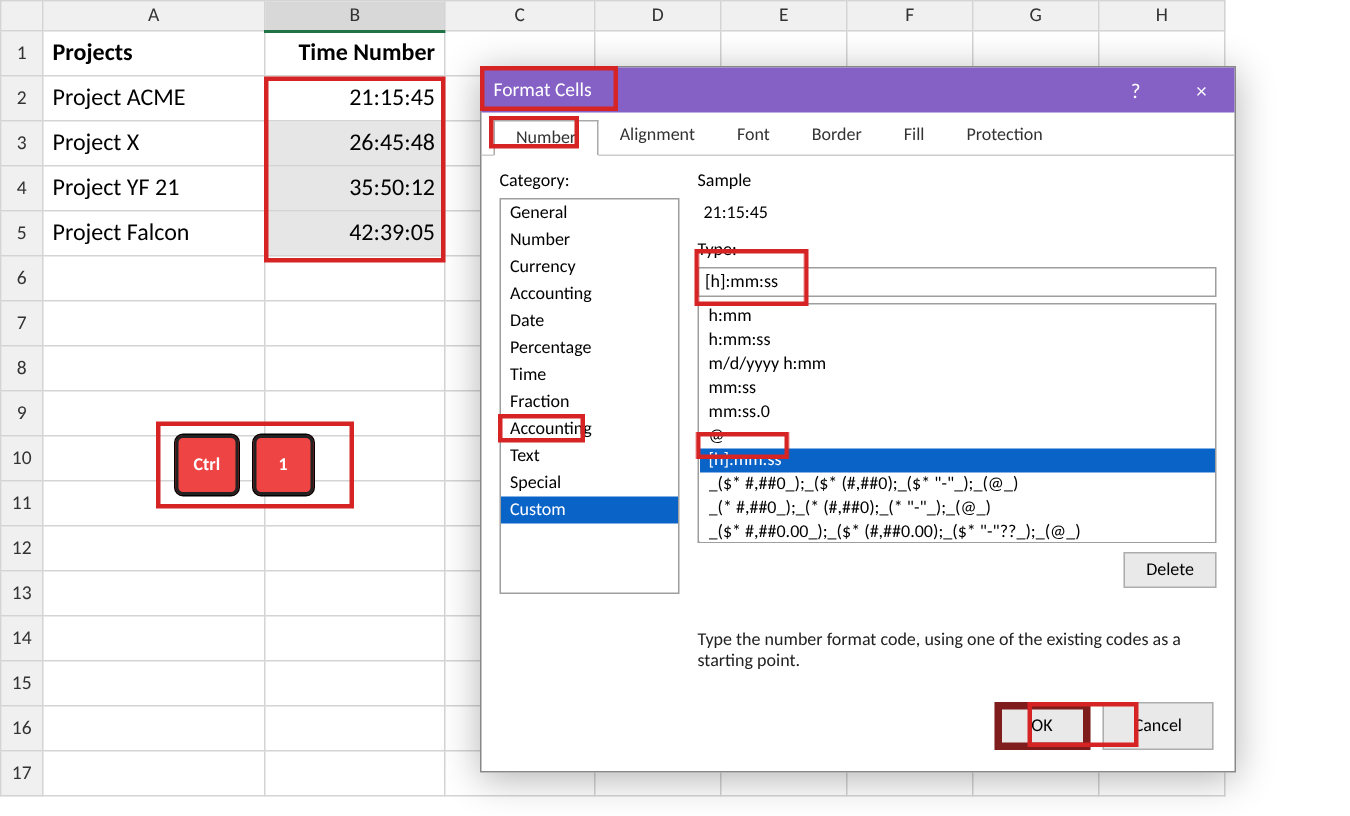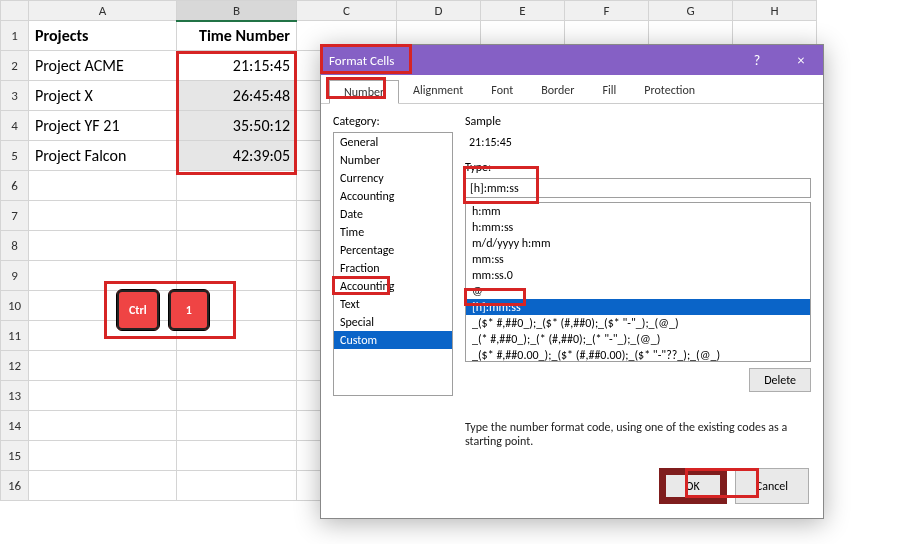--- a/index.html
+++ b/index.html
@@ -46,21 +46,21 @@
   .samplebox { margin-bottom:8px; }
   .sampleval { padding:3px 4px; font-size:12px; }
   .typefield { width:100%; border:1px solid #9e9e9e; padding:2px 4px; font-size:12px; }
   .fmtlist { border:1px solid #9e9e9e; height:160px; overflow-y:scroll; font-size:12px; margin-top:4px; background:#fff; }
   .fmtlist .item { padding:1px 6px; white-space:nowrap; cursor:pointer; }
   .fmtlist .item.sel { background:#0a64c8; color:#fff; }
   .delbtn { float:right; margin-top:6px; padding:4px 14px; border:1px solid #adadad; background:#e9e9e9; font-size:12px; cursor:pointer; }
   .hint { clear:both; padding-top:28px; font-size:12px; color:#222; }
   .dlg-buttons { display:flex; justify-content:flex-end; gap:8px; padding:10px 14px 14px; }
   .btn { padding:4px 20px; border:1px solid #adadad; background:#e9e9e9; font-size:12px; cursor:pointer; }
-  .btn.default { border:7px solid #7f1d1d; }
+  .btn.default { border:5px solid #7f1d1d; }
 
   
   .listbox::-webkit-scrollbar, .fmtlist::-webkit-scrollbar { width:16px; }
   .listbox::-webkit-scrollbar-thumb, .fmtlist::-webkit-scrollbar-thumb { background:#c8c8c8; border:1px solid #aaa; }
   .listbox::-webkit-scrollbar-track, .fmtlist::-webkit-scrollbar-track { background:#f0f0f0; }
 </style>
 </head>
 <body>
 
 <div class="sheet">
@@ -238,20 +238,31 @@
           <td class="cell"></td>
           <td class="cell"></td>
           <td class="cell"></td>
           <td class="cell"></td>
           <td class="cell"></td>
           <td class="cell"></td>
           <td class="cell"></td>
         </tr>
   <tr>
           <th class="rowhead">16</th>
+          <td class="cell"></td>
+          <td class="cell"></td>
+          <td class="cell"></td>
+          <td class="cell"></td>
+          <td class="cell"></td>
+          <td class="cell"></td>
+          <td class="cell"></td>
+          <td class="cell"></td>
+        </tr>
+  <tr>
+          <th class="rowhead">17</th>
           <td class="cell"></td>
           <td class="cell"></td>
           <td class="cell"></td>
           <td class="cell"></td>
           <td class="cell"></td>
           <td class="cell"></td>
           <td class="cell"></td>
           <td class="cell"></td>
         </tr>
 </tbody>
@@ -287,22 +298,22 @@
   <div class="body">
     <div class="row">
       <div class="cat-col">
         <span class="lbl">Category:</span>
         <div class="listbox">
           <div class="item">General</div>
           <div class="item">Number</div>
           <div class="item">Currency</div>
           <div class="item">Accounting</div>
           <div class="item">Date</div>
+          <div class="item">Percentage</div>
           <div class="item">Time</div>
-          <div class="item">Percentage</div>
           <div class="item">Fraction</div>
           <div class="item">Accounting</div>
           <div class="item">Text</div>
           <div class="item">Special</div>
           <div class="item sel">Custom</div>
         </div>
       </div>
       <div class="right-col">
         <div class="samplebox">
           <span class="lbl">Sample</span>

